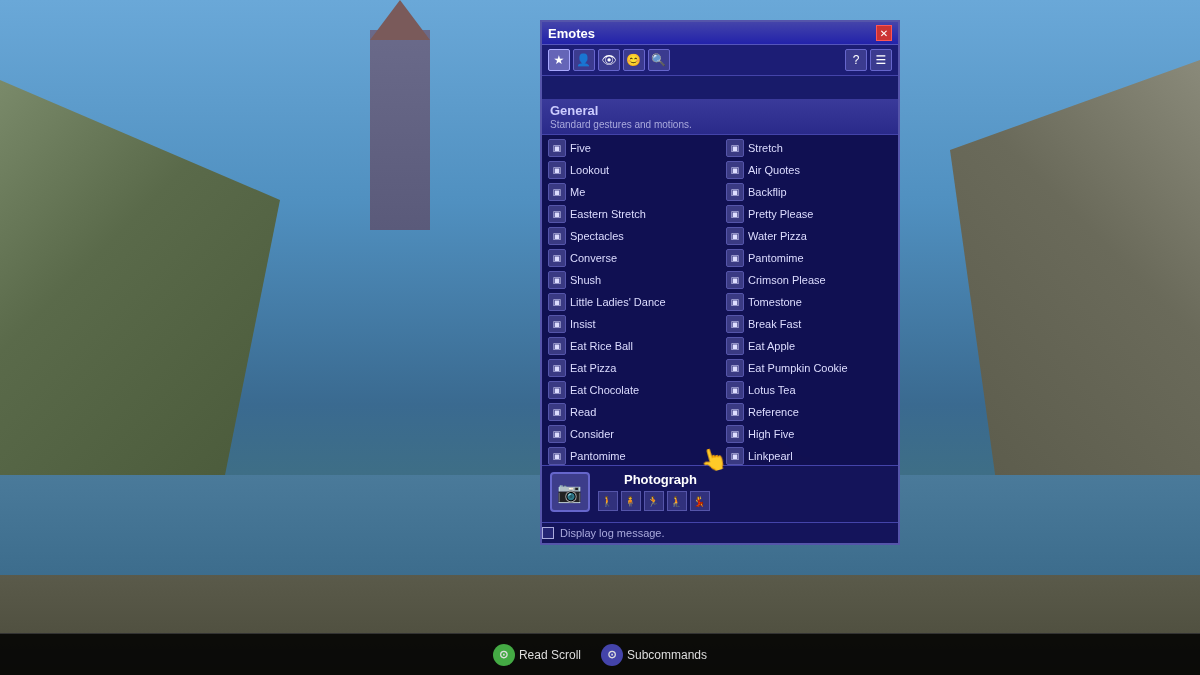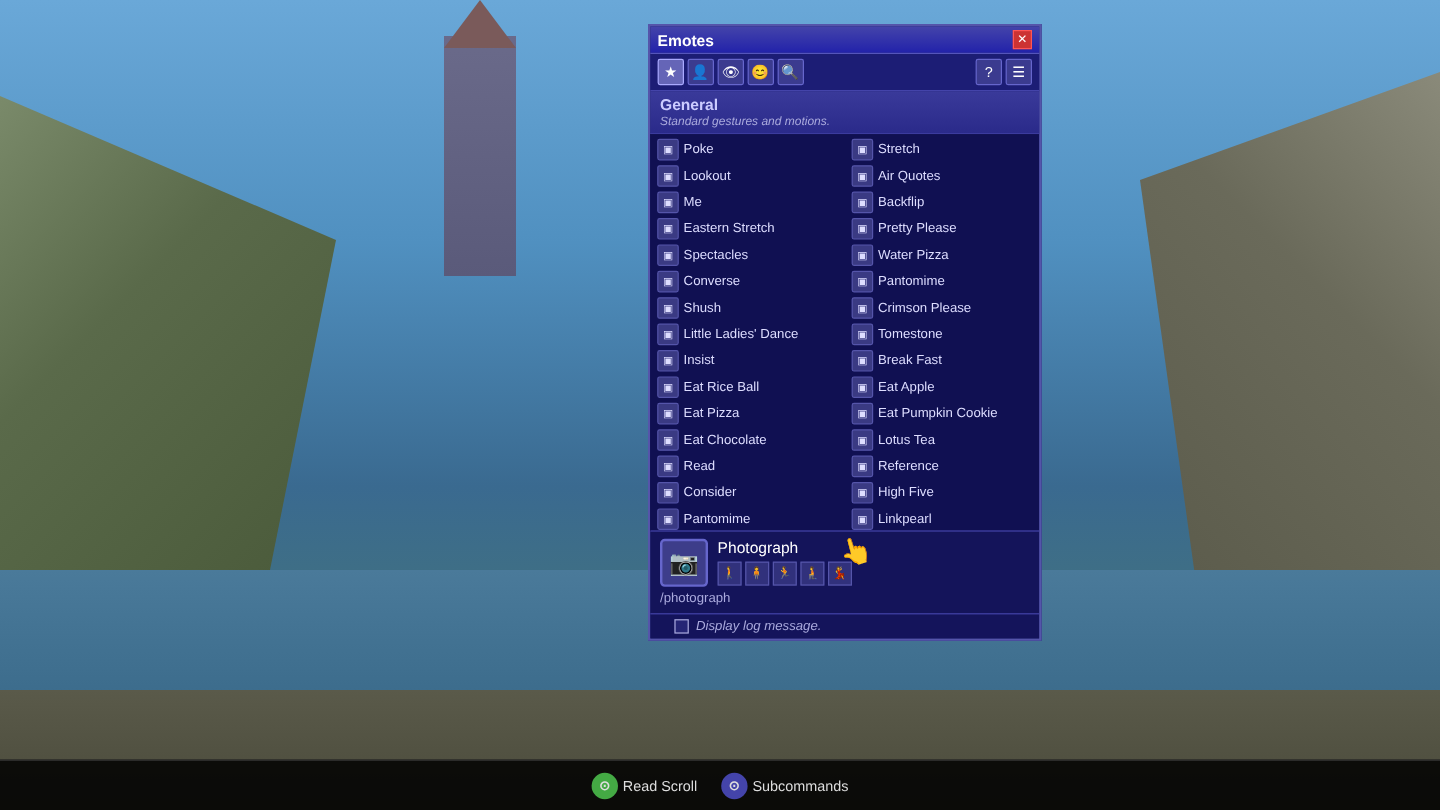--- a/index.html
+++ b/index.html
@@ -98,21 +98,21 @@
       border-top: 25px solid transparent;
       border-bottom: 25px solid transparent;
       border-left: 35px solid #dd2222;
     }
 
     
     .emotes-panel {
       position: absolute;
       left: 540px;
       top: 20px;
-      width: 328px;
+      width: 360px;
       background: rgba(20, 20, 100, 0.95);
       border: 2px solid #5555aa;
       z-index: 20;
       color: #ffffff;
     }
     .panel-titlebar {
       display: flex;
       align-items: center;
       justify-content: space-between;
       background: linear-gradient(180deg, #4444aa 0%, #2222aa 100%);
@@ -157,31 +157,31 @@
       background: rgba(120,120,200,0.8);
       border-color: #aaaaff;
     }
     .toolbar-right {
       display: flex; gap: 3px;
     }
     .section-header {
       background: linear-gradient(180deg, #3a3a9a 0%, #2a2a8a 100%);
       padding: 4px 8px;
       border-bottom: 1px solid #4444aa;
+      margin-top: 23px;
     }
     .section-title {
       font-size: 13px;
       font-weight: bold;
       color: #ccccff;
     }
     .section-desc {
       font-size: 10px;
       color: #aaaadd;
       margin-top: 1px;
-      font-style: italic;
     }
     .emote-list {
       display: grid;
       grid-template-columns: 1fr 1fr;
       padding: 2px 0;
       max-height: 330px;
       overflow-y: auto;
       background: rgba(15,15,80,0.9);
     }
     .emote-item {
@@ -224,46 +224,46 @@
       display: flex; align-items: center; justify-content: center;
       font-size: 20px;
       border-radius: 4px;
       flex-shrink: 0;
     }
     .detail-info {
       flex: 1;
     }
     .detail-name {
       font-size: 13px;
-      font-weight: normal;
+      font-weight: bold;
       color: #ffffff;
+      margin-left: 26px;
     }
     .detail-icons-row {
       display: flex; gap: 3px; margin-top: 4px;
     }
     .detail-small-icon {
       width: 20px; height: 20px;
       background: rgba(80,80,160,0.5);
       border: 1px solid #5555aa;
       display: flex; align-items: center; justify-content: center;
       font-size: 10px;
     }
     .detail-command {
       font-size: 11px;
       color: #aaaadd;
       margin-top: 2px;
     }
     .panel-footer {
       border-top: 1px solid #4444aa;
-      padding: 4px 20px;
+      padding: 4px 0;
       display: flex;
       align-items: center;
       gap: 6px;
       background: rgba(20,20,90,0.9);
-      font-style: italic;
     }
     .footer-checkbox {
       width: 12px; height: 12px;
       border: 1px solid #aaaadd;
       background: rgba(80,80,180,0.3);
     }
     .footer-text {
       font-size: 11px;
       color: #aaaadd;
     }
@@ -343,21 +343,21 @@
   </div>
 
   <div class="section-header">
     <div class="section-title">General</div>
     <div class="section-desc">Standard gestures and motions.</div>
   </div>
 
   <div class="emote-list" id="emote-list-container">
   <div class="emote-item">
         <div class="emote-icon">▣</div>
-        <span class="emote-name">Poke</span>
+        <span class="emote-name">Five</span>
       </div>
       <div class="emote-item">
         <div class="emote-icon">▣</div>
         <span class="emote-name">Stretch</span>
       </div>
       <div class="emote-item">
         <div class="emote-icon">▣</div>
         <span class="emote-name">Lookout</span>
       </div>
       <div class="emote-item">
@@ -477,21 +477,20 @@
         <div class="detail-name">Photograph</div>
         <div class="detail-icons-row">
           <div class="detail-small-icon">🚶</div>
           <div class="detail-small-icon">🧍</div>
           <div class="detail-small-icon">🏃</div>
           <div class="detail-small-icon">🧎</div>
           <div class="detail-small-icon">💃</div>
         </div>
       </div>
     </div>
-    <div class="detail-command">/photograph</div>
   </div>
 
   <div class="panel-footer">
     <div class="footer-checkbox"></div>
     <span class="footer-text">Display log message.</span>
   </div>
 </div>
 
 <div class="bottom-bar">
   <div class="bottom-button">

